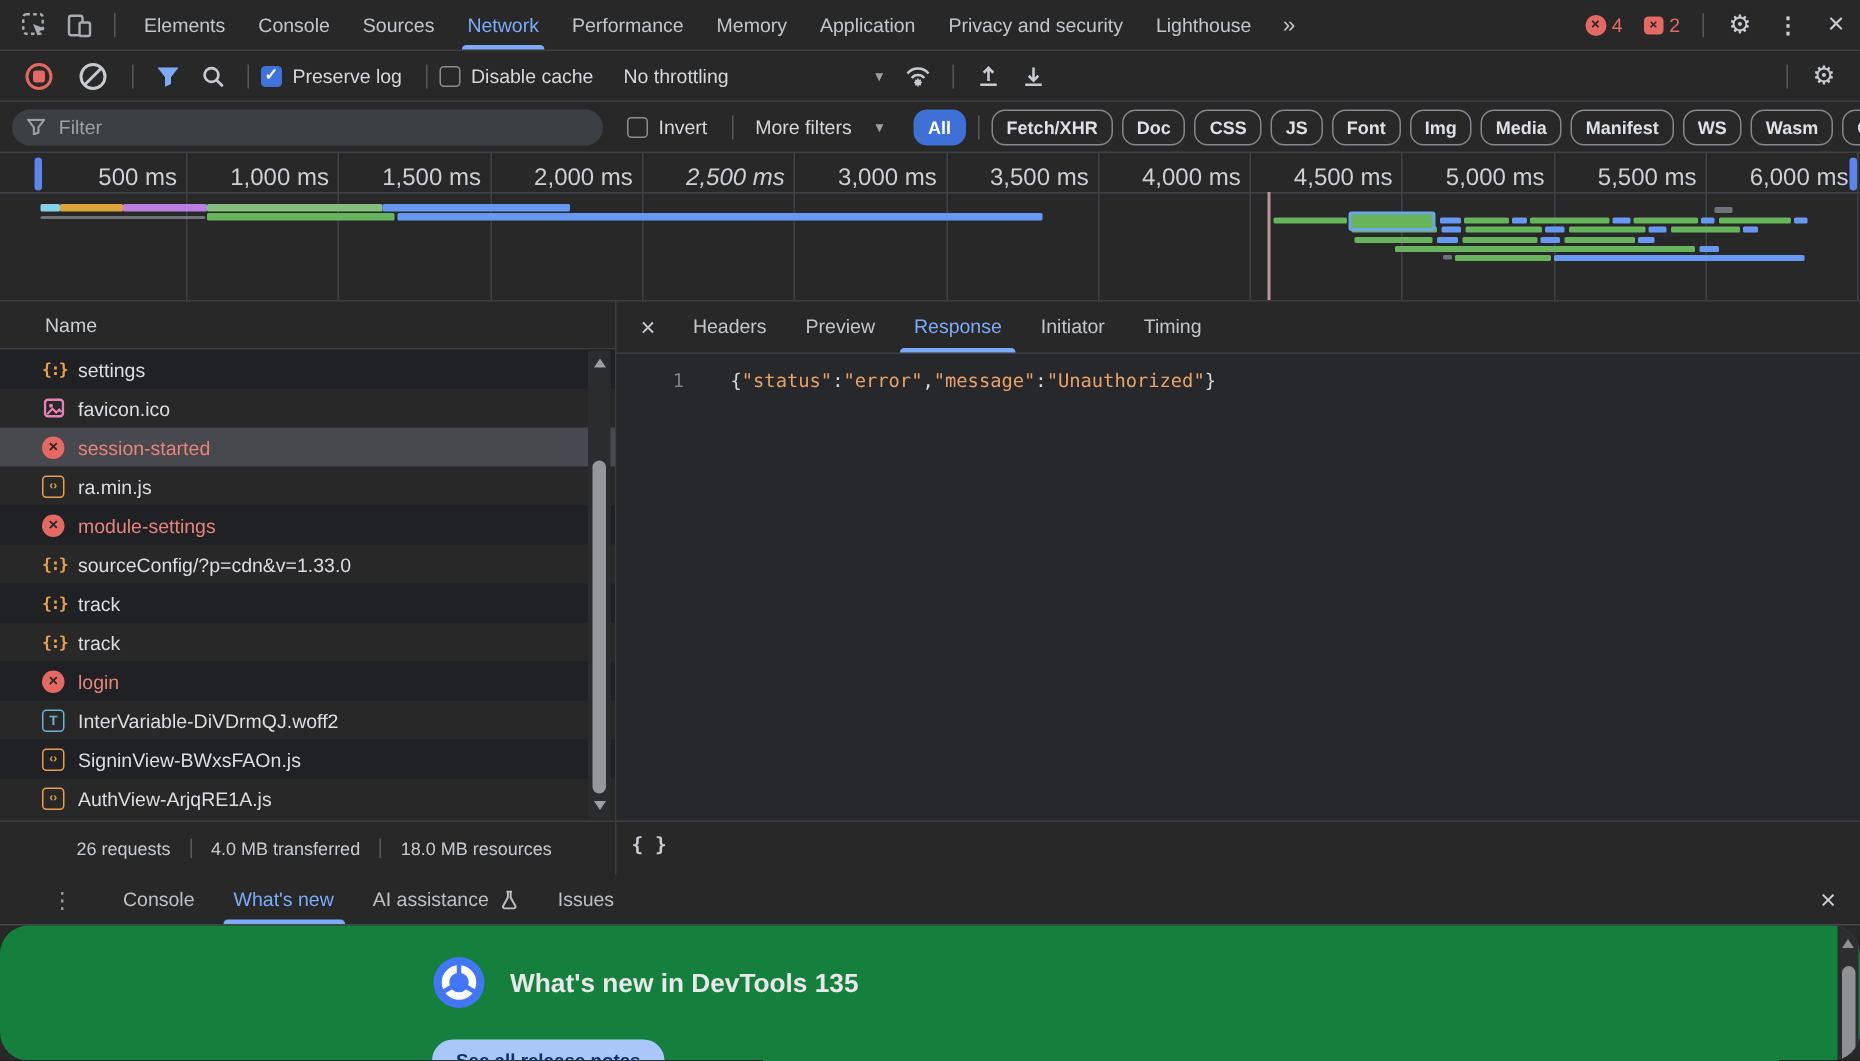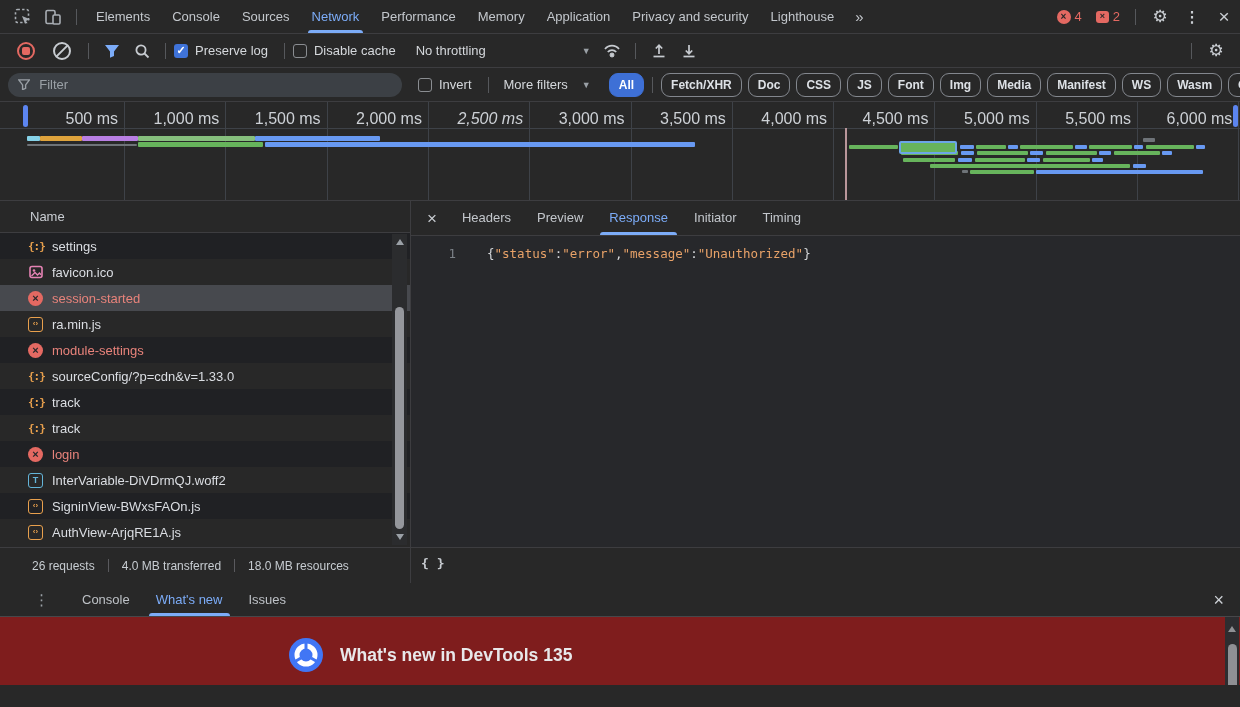--- a/index.html
+++ b/index.html
@@ -94,21 +94,21 @@
   
   .drawerbar{position:absolute;left:0;top:583px;width:1240px;height:34px;display:flex;align-items:center;
     border-bottom:1px solid #47474a;box-sizing:border-box;padding-left:34px;}
   .kebab{color:#9aa0a6;font-size:15px;margin-right:20px;}
   .dtab{padding:0 13px;height:33px;line-height:33px;font-size:13px;color:#bdc1c6;position:relative;display:flex;align-items:center;gap:7px;white-space:nowrap;}
   .dtab.active{color:#7cacf8;flex-direction:column;}
   .dtab.active::after{content:"";position:absolute;left:6px;right:6px;bottom:0;height:3px;border-radius:3px 3px 0 0;background:#7cacf8;}
   .dtab .x{color:#d0d3d8;font-size:14px;}
   .drawer-close{position:absolute;right:8px;top:0;height:34px;display:flex;align-items:center;color:#cdd1d6;font-size:18px;padding:0 8px;}
   
-  .whatsnew{position:absolute;left:0;top:617px;width:1240px;height:68px;background:#7f1d1d;overflow:hidden;}
+  .whatsnew{position:absolute;left:0;top:617px;width:1240px;height:90px;background:#15803d;overflow:hidden;border-radius:19px;}
   .wn-logo{position:absolute;left:288px;top:20px;width:36px;height:36px;}
   .wn-title{position:absolute;left:340px;top:28px;font-size:17.5px;font-weight:700;color:#e8e8ea;}
   .wn-pill{position:absolute;left:288px;top:76px;height:28px;line-height:28px;padding:0 16px;border-radius:14px;
     background:#aac7fa;color:#10316e;font-size:12.5px;font-weight:700;}
   .wn-scroll{position:absolute;right:1px;top:0;bottom:0;width:14px;background:#2d2d30;}
   .wn-scroll .tri.up{left:3px;top:9px;border-bottom-color:#8f9094;}
   .wn-scroll .thumb{left:2.5px;background:#8f9094;top:27px;bottom:-12px;}
   svg{display:block;}
 </style>
 </head>
@@ -386,40 +386,48 @@
           </div>
       </div>
       <div class="codeline">
         <span class="gut">1</span>
         <span class="codetxt" id="code-tokens"><span class="tok p">{</span><span class="tok s">"status"</span><span class="tok p">:</span><span class="tok s">"error"</span><span class="tok p">,</span><span class="tok s">"message"</span><span class="tok p">:</span><span class="tok s">"Unauthorized"</span><span class="tok p">}</span></span>
       </div>
     </div>
   </div>
 
   <div class="statusbar">
-    <div id="sb-items" style="display:flex;align-items:flex-start;">
+    <div id="sb-items" style="display:flex;align-items:flex-start;margin-left:19px;">
         <span>26 requests</span>
         <div class="sb-div"></div>
         <span>4.0 MB transferred</span>
         <div class="sb-div"></div>
         <span>18.0 MB resources</span>
       </div>
     <div class="sb-vsep"></div>
     <div class="fmt-btn">{ }</div>
   </div>
 
   <div class="drawerbar">
     <span class="kebab">⋮</span>
     <div id="drawer-tabs" style="display:flex;align-items:center;height:34px;">
         <div class="dtab">
           <span>Console</span>
         </div>
         <div class="dtab active">
           <span>What's new</span>
           <span class="x">×</span>
+        </div>
+        <div class="dtab">
+          <span>AI assistance</span>
+          <span>
+            <svg width="13" height="14" viewBox="0 0 14 15">
+              <path d="M5 1.5 h4 M6 1.5 v4.2 L2.6 11.8 a1.2 1.2 0 0 0 1.1 1.7 h6.6 a1.2 1.2 0 0 0 1.1-1.7 L8 5.7 V1.5" fill="none" stroke="#bdc1c6" stroke-width="1.4"></path>
+            </svg>
+          </span>
         </div>
         <div class="dtab">
           <span>Issues</span>
         </div>
       </div>
     <div class="drawer-close">×</div>
   </div>
 
   <div class="whatsnew">
     <div class="wn-logo">

